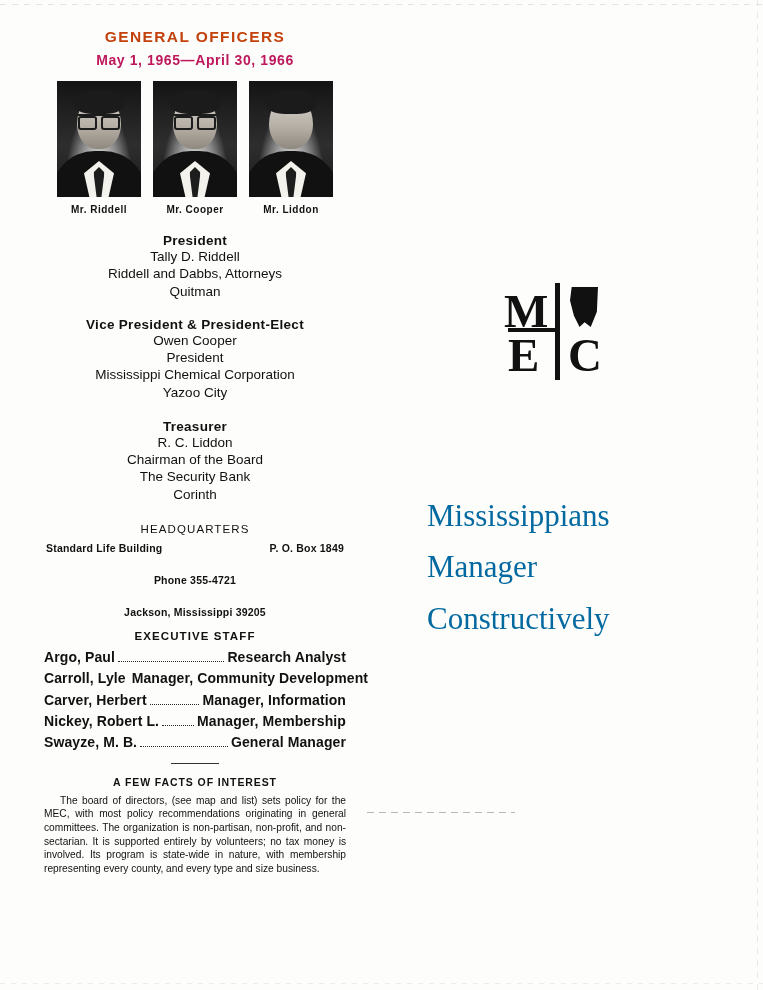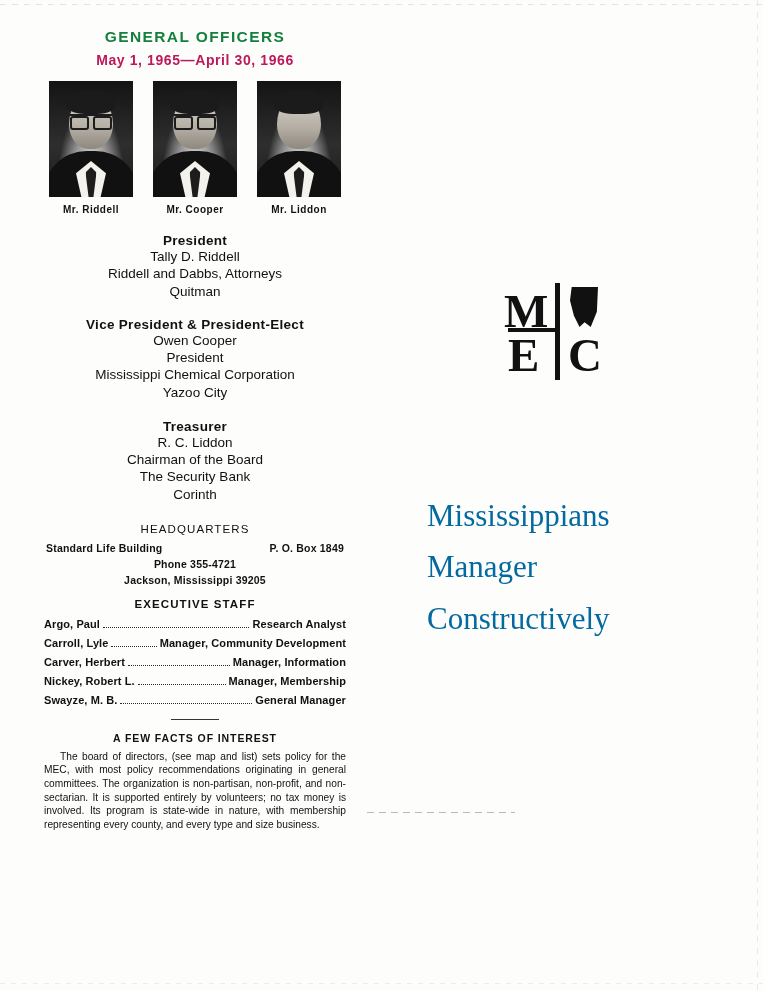--- a/index.html
+++ b/index.html
@@ -59,34 +59,34 @@
     left: 40px;
     top: 28px;
     width: 310px;
     text-align: center;
   }
 
   .hdr-title {
     font-weight: bold;
     font-size: 15.5px;
     letter-spacing: 1.4px;
-    color: #15803d;
+    color: #c2410c;
   }
   .hdr-dates {
     font-weight: bold;
     font-size: 14px;
     letter-spacing: .6px;
     margin-top: 6px;
     color: #be185d;
   }
 
   .photo-row {
     display: flex;
     justify-content: center;
-    gap: 20px;
+    gap: 12px;
     margin-top: 13px;
   }
   .photo-block {
     width: 84px;
   }
   .photo {
     width: 84px;
     height: 116px;
     position: relative;
     overflow: hidden;
@@ -201,37 +201,37 @@
     font-size: 10.5px;
     font-weight: bold;
     letter-spacing: .2px;
     margin-top: 7px;
     padding: 0 6px;
   }
   .hq-center {
     font-size: 10.5px;
     font-weight: bold;
     letter-spacing: .2px;
-    margin-top: 4px;
+    margin-top: 20px;
   }
 
   .staff-title {
     font-size: 11.5px;
     font-weight: bold;
     letter-spacing: 1.1px;
     margin-top: 12px;
   }
   .staff-list {
     margin-top: 8px;
     padding: 0 4px;
   }
   .staff-row {
     display: flex;
     align-items: baseline;
-    font-size: 11px;
+    font-size: 14px;
     font-weight: bold;
     letter-spacing: .1px;
     line-height: 1.1;
     margin-bottom: 6px;
     text-align: center;
   }
   .staff-name { white-space: nowrap; }
   .leader {
     flex: 1;
     border-bottom: 1px dotted #2a2a2a;

